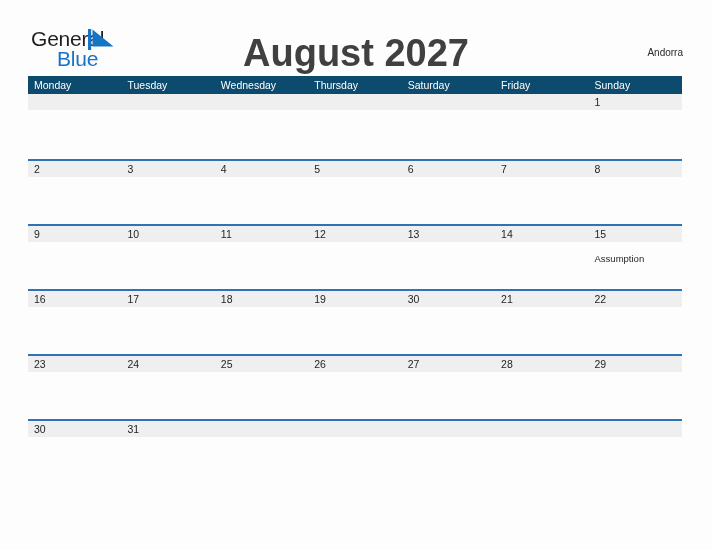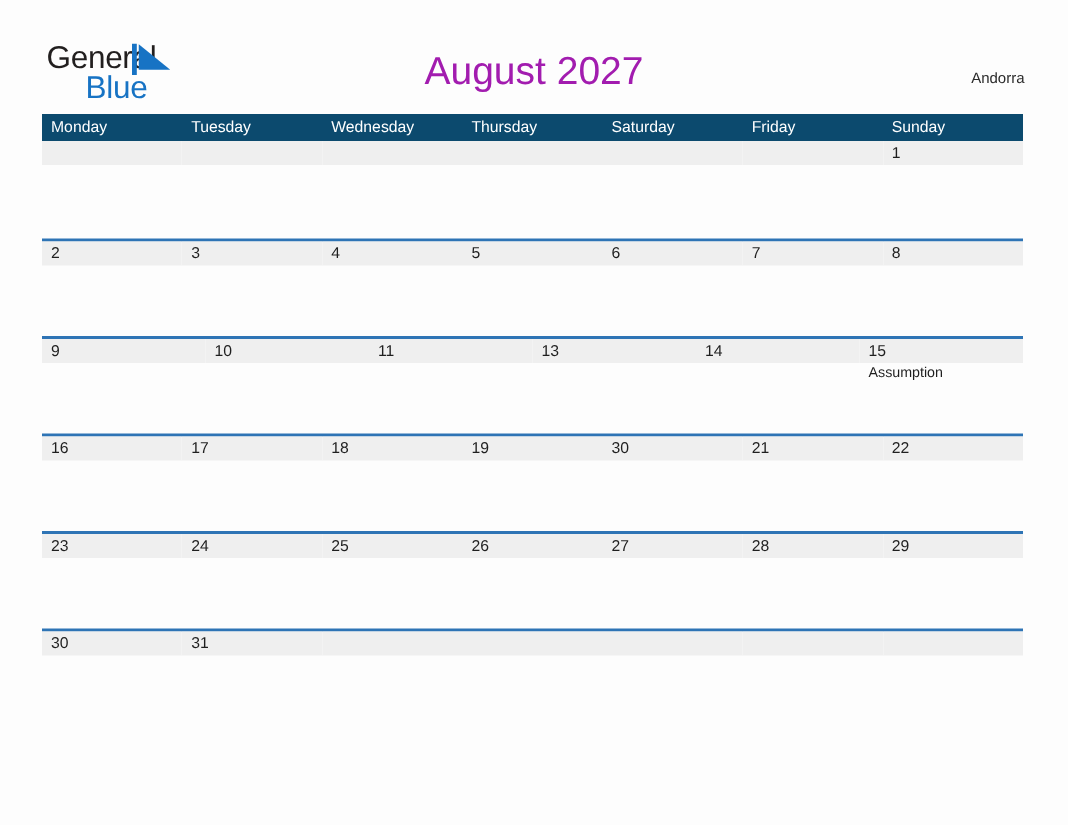--- a/index.html
+++ b/index.html
@@ -56,23 +56,23 @@
     color: #1773c4;
     letter-spacing: -0.2px;
   }
 
   .cal-title {
     position: absolute;
     left: 0;
     right: 0;
     top: 32px;
     text-align: center;
-    font-size: 26px;
-    color: #a21caf;
-    font-weight: normal;
+    font-size: 38px;
+    color: #404040;
+    font-weight: bold;
     letter-spacing: 0px;
   }
 
   .cal-locale {
     position: absolute;
     right: 29px;
     top: 47px;
     font-size: 10px;
     color: #2b2b2b;
   }
@@ -136,21 +136,21 @@
     position: absolute;
     top: 1px;
     left: 6px;
     font-size: 10.5px;
     line-height: 14px;
     color: #1f1f1f;
     z-index: 2;
   }
   .day-events {
     position: absolute;
-    top: 17px;
+    top: 27px;
     left: 6px;
     right: 3px;
   }
   .event-text {
     font-size: 9.5px;
     line-height: 12px;
     color: #1f1f1f;
     display: block;
   }
 </style>
@@ -262,20 +262,24 @@
           <div class="day-cell">
             <div class="day-band"></div>
             <div class="day-num">10</div>
           </div>
           <div class="day-cell">
             <div class="day-band"></div>
             <div class="day-num">11</div>
           </div>
           <div class="day-cell">
             <div class="day-band"></div>
+            <div class="day-num">12</div>
+          </div>
+          <div class="day-cell">
+            <div class="day-band"></div>
             <div class="day-num">13</div>
           </div>
           <div class="day-cell">
             <div class="day-band"></div>
             <div class="day-num">14</div>
           </div>
           <div class="day-cell">
             <div class="day-band"></div>
             <div class="day-num">15</div>
             <div class="day-events">

